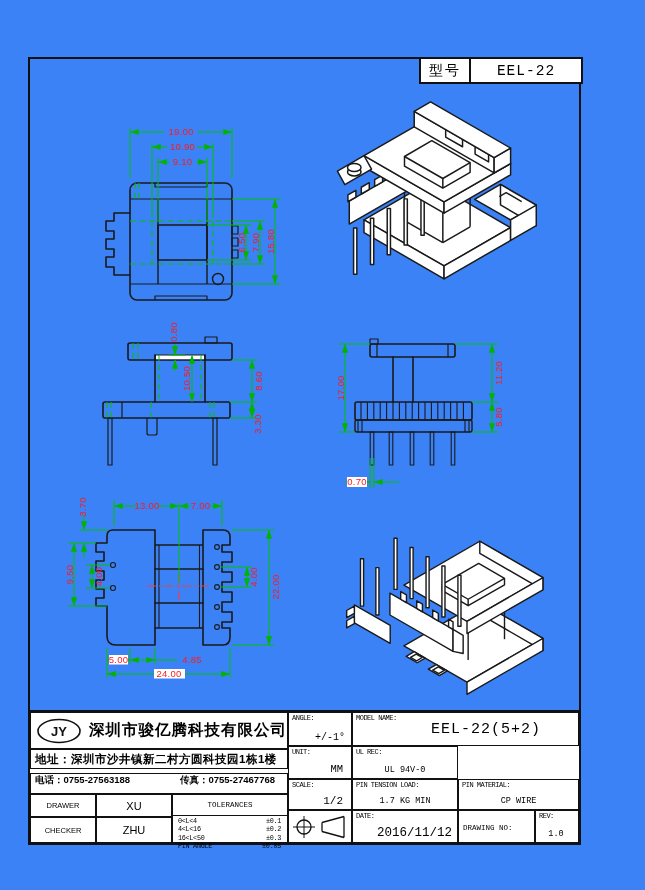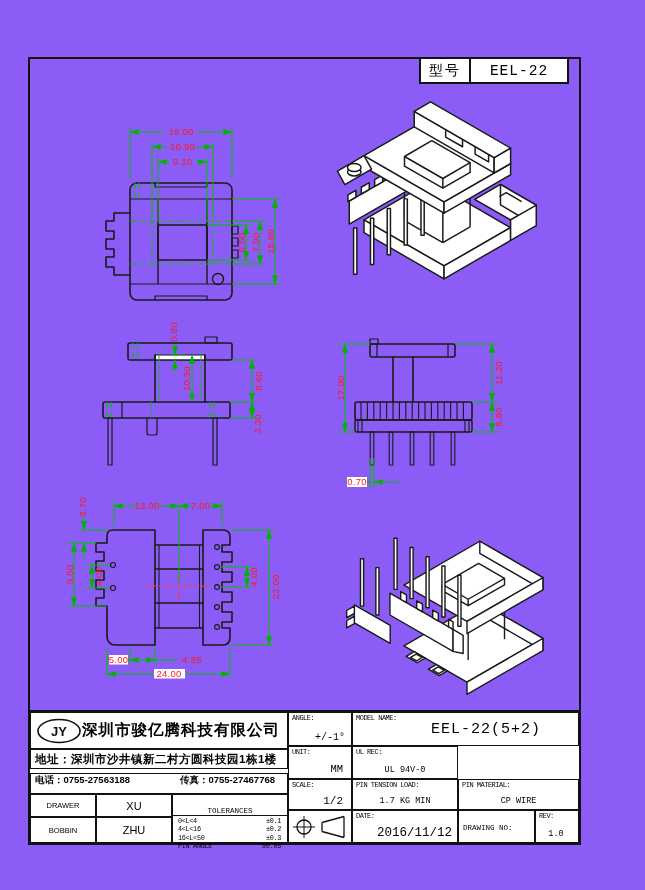--- a/index.html
+++ b/index.html
@@ -1,34 +1,34 @@
 <!DOCTYPE html>
 <html><head>
 <meta charset="utf-8">
 <style>
   html,body{margin:0;padding:0;background:#fff;}
-  .page{position:relative;width:645px;height:890px;background:#8b5cf6;overflow:hidden;
+  .page{position:relative;width:645px;height:890px;background:#3b82f6;overflow:hidden;
         font-family:"Liberation Sans","DejaVu Sans",sans-serif;color:#000;}
   .sheet{position:absolute;left:28px;top:57px;width:553px;height:788px;border:2px solid #111;box-sizing:border-box;}
   
   .modelbox{position:absolute;left:419px;top:57px;height:27px;display:flex;box-sizing:border-box;background:#fff;}
   .modelbox .mcell{border:2px solid #111;box-sizing:border-box;display:flex;align-items:center;justify-content:center;}
   .mlabel{width:52px;font-size:14px;letter-spacing:2px;}
-  .mvalue{width:100px;margin-left:-2px;font-family:"Liberation Mono","DejaVu Sans Mono",monospace;font-size:14.5px;letter-spacing:1px;}
+  .mvalue{width:114px;margin-left:-2px;font-family:"Liberation Mono","DejaVu Sans Mono",monospace;font-size:14.5px;letter-spacing:1px;}
   
   .tblock{position:absolute;left:28px;top:710px;width:553px;height:135px;border:2px solid #111;box-sizing:border-box;background:#fff;}
   .tc{position:absolute;border:1px solid #111;box-sizing:border-box;}
   .lbl{position:absolute;top:1px;left:3px;font-family:"Liberation Mono","DejaVu Sans Mono",monospace;font-size:7px;letter-spacing:-0.5px;white-space:nowrap;}
   .val{font-family:"Liberation Mono","DejaVu Sans Mono",monospace;}
-  .company{display:flex;align-items:center;padding-left:5px;text-align:center;}
+  .company{display:flex;align-items:center;gap:7px;padding-left:5px;text-align:center;}
   .cname{font-size:15.5px;font-weight:bold;letter-spacing:1px;}
   .addr{font-size:11.5px;font-weight:bold;display:flex;align-items:center;padding-left:4px;letter-spacing:0.5px;}
   .phone{font-size:9.5px;font-weight:bold;display:flex;align-items:flex-start;justify-content:space-between;padding:0 12px 0 4px;}
   .pcell{display:flex;align-items:center;justify-content:center;font-family:Liberation Sans, sans-serif;}
-  .tol-title{font-family:"Liberation Mono","DejaVu Sans Mono",monospace;font-size:7.5px;text-align:center;border-bottom:1px solid #111;padding:0 0;margin-top:12px;}
+  .tol-title{font-family:"Liberation Mono","DejaVu Sans Mono",monospace;font-size:7.5px;text-align:center;border-bottom:1px solid #111;padding:6px 0;}
   .tol-row{display:flex;justify-content:space-between;font-family:"Liberation Mono","DejaVu Sans Mono",monospace;font-size:6.8px;padding:0.5px 6px 0 5px;letter-spacing:-0.3px;}
   
   .o16{stroke:#1a1a1a;stroke-width:1.6;fill:none;stroke-linejoin:round;stroke-linecap:round;}
   .o14{stroke:#1a1a1a;stroke-width:1.4;fill:none;stroke-linejoin:round;}
   .o12{stroke:#1a1a1a;stroke-width:1.2;fill:none;stroke-linejoin:round;}
   .o11{stroke:#1a1a1a;stroke-width:1.1;fill:none;stroke-linejoin:round;}
   .wf{fill:#fff;stroke:#1a1a1a;stroke-width:1.1;stroke-linejoin:round;}
   .g{stroke:#00c300;stroke-width:1;fill:none;}
   .gd{stroke:#00c300;stroke-width:1;fill:none;stroke-dasharray:6 3.5;}
   .cl{stroke:#ff3b3b;stroke-width:1.1;fill:none;stroke-dasharray:9 3 2.5 3;}
@@ -344,21 +344,21 @@
         <span>深圳市沙井镇新二村方圆科技园1栋1楼</span>
     </div>
 
     <div class="tc phone" style="left:0;top:61px;width:258px;height:21px">
       <span><span>电话：</span><span>0755-27563188</span></span>
       <span><span>传真：</span><span>0755-27467768</span></span>
     </div>
 
     <div class="tc pcell" style="left:0;top:82px;width:66px;height:23px;font-size:7.5px">DRAWER</div>
     <div class="tc pcell" style="left:66px;top:82px;width:76px;height:23px;font-size:11px">XU</div>
-    <div class="tc pcell" style="left:0;top:105px;width:66px;height:26px;font-size:7.5px">BOBBIN</div>
+    <div class="tc pcell" style="left:0;top:105px;width:66px;height:26px;font-size:7.5px">CHECKER</div>
     <div class="tc pcell" style="left:66px;top:105px;width:76px;height:26px;font-size:11px">ZHU</div>
 
     <div class="tc" style="left:142px;top:82px;width:116px;height:49px">
       <div class="tol-title">TOLERANCES</div>
       <div class="tol-row">
           <span>0&lt;L&lt;4</span>
           <span>±0.1</span>
         </div>
       <div class="tol-row">
           <span>4&lt;L&lt;16</span>

